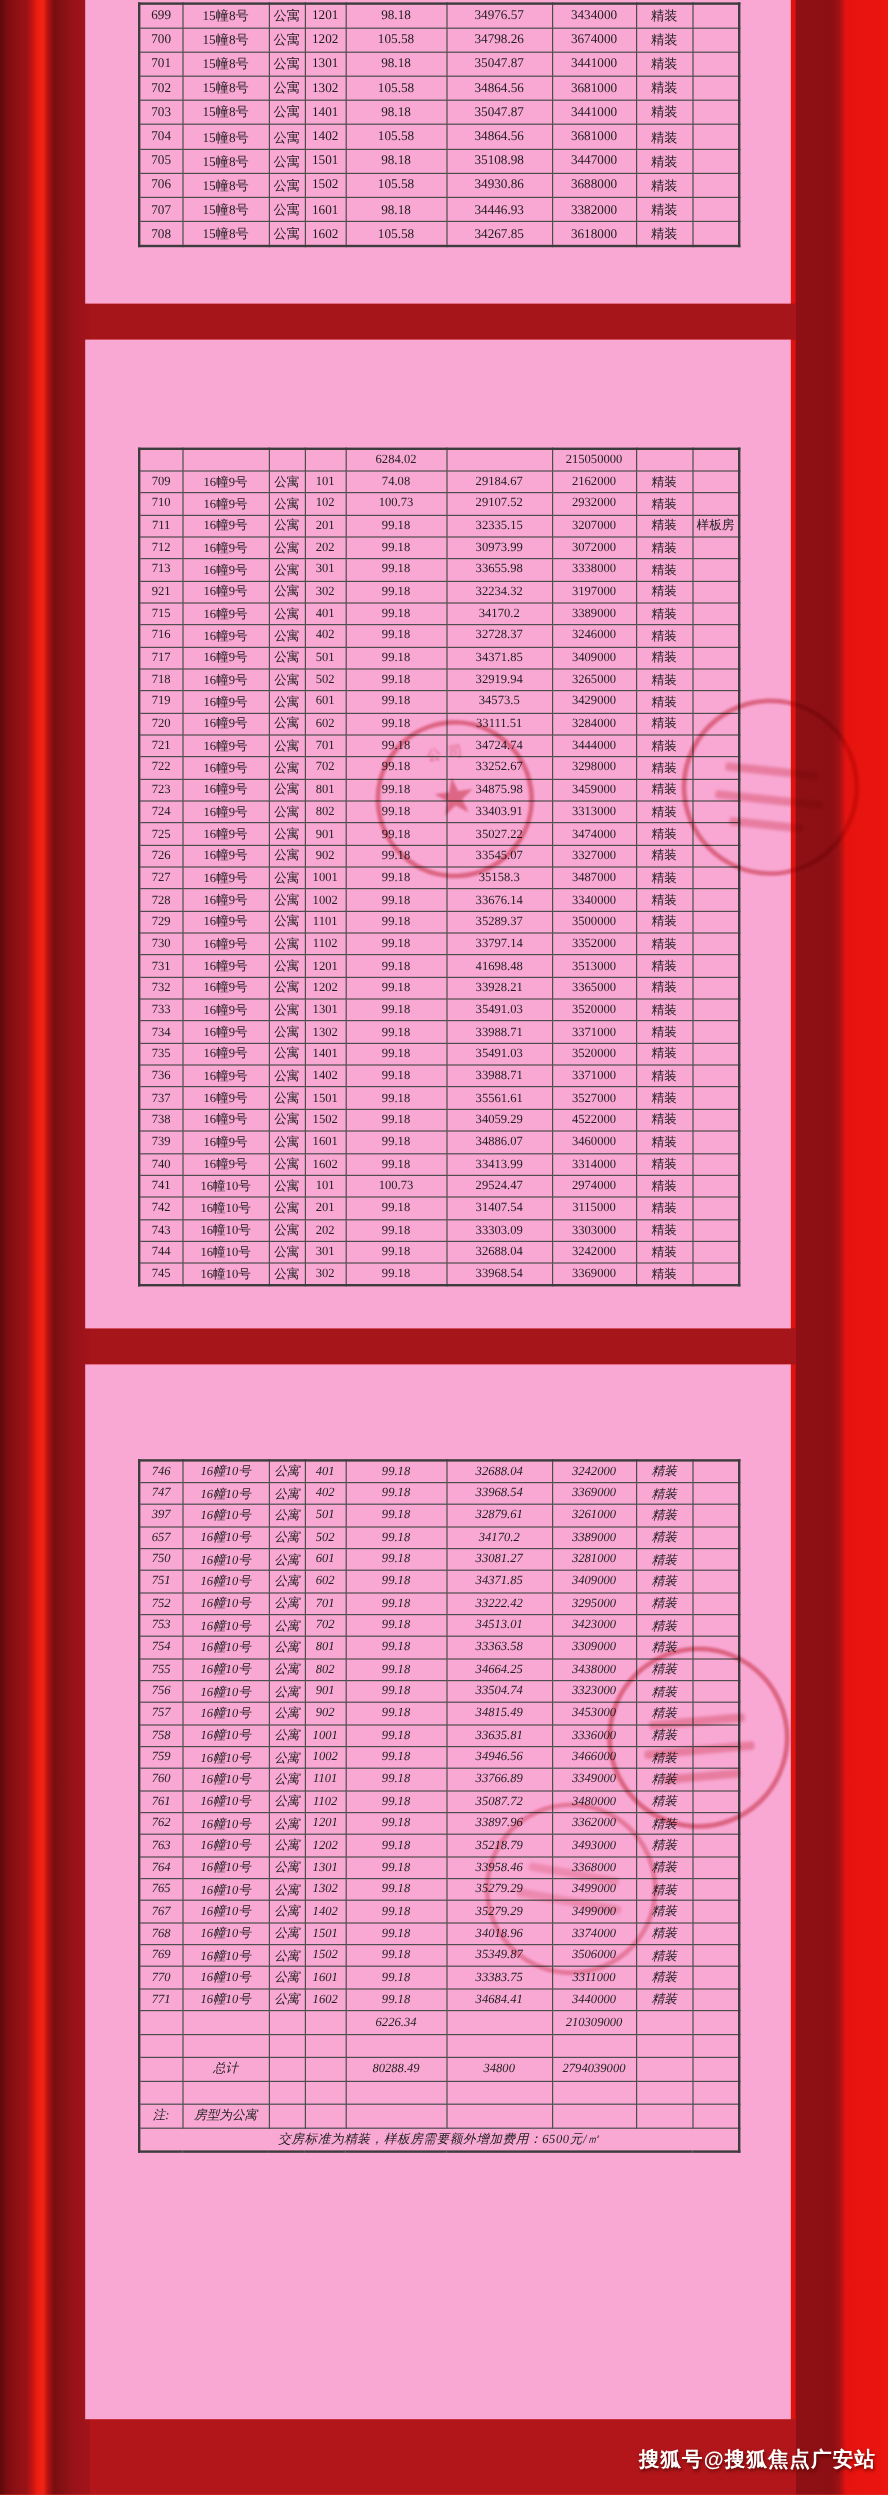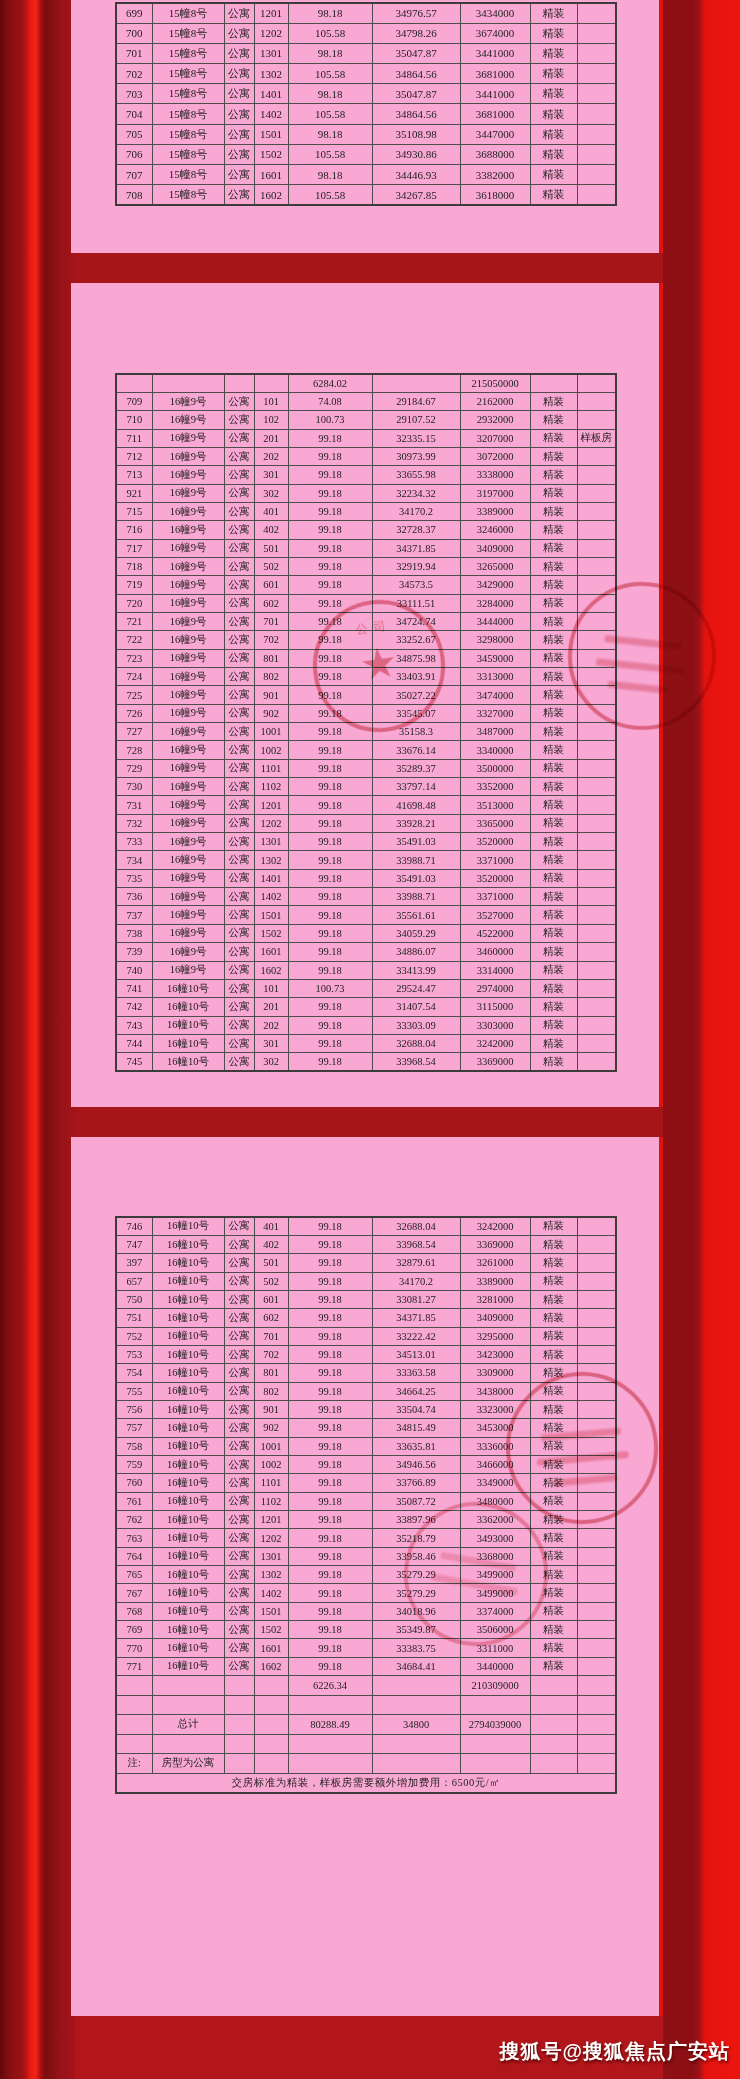--- a/index.html
+++ b/index.html
@@ -39,21 +39,21 @@
     border:1px solid #4d4d4d;
     font-size:10.5px;color:#1d1d1d;text-align:center;
     white-space:nowrap;overflow:hidden;padding:0;
     font-family:"Liberation Serif","DejaVu Serif",serif;
   }
   #table1{top:2px;}
   #table1 tr{height:20.2px;}
   #table1 td{font-size:11px;}
   #table2{top:62px;margin-top:28px;}
   #table2 tr{height:18.35px;}
-  #table3{top:79px;}
+  #table3{top:79px;font-style:italic;}
   #table3 tbody tr{height:18.35px;}
   #table3 tfoot tr{height:19.5px;}
   td.r{text-align:right;padding-right:3px;}
   td.note-merged{text-align:left;padding-left:20px;font-size:11px;letter-spacing:.5px;}
 
   
   .stamp{
     position:absolute;border-radius:50%;
     border:4px solid rgba(198,46,56,.5);
     mix-blend-mode:multiply;filter:blur(.7px);
@@ -71,21 +71,21 @@
   .stamp i{
     display:block;position:absolute;background:rgba(198,46,56,.32);
     height:7px;border-radius:2px;filter:blur(1px);
   }
   .stamp i.b1{left:22%;right:22%;top:38%;}
   .stamp i.b2{left:18%;right:18%;top:55%;}
   .stamp i.b3{left:28%;right:28%;top:70%;}
 
   .watermark{
     position:absolute;right:10px;top:2038px;
-    color:#ffffff;font-size:20px;font-weight:bold;letter-spacing:1px;
+    color:#ffffff;font-size:17px;font-weight:bold;letter-spacing:1px;
     font-family:"Liberation Sans","DejaVu Sans",sans-serif;
     text-shadow:1px 2px 3px rgba(70,0,0,.85);
   }
 </style>
 </head>
 <body>
 
 <div class="left-strip"></div>
 <div class="right-strip"></div>
 <div class="hbar" id="bar1"></div>

